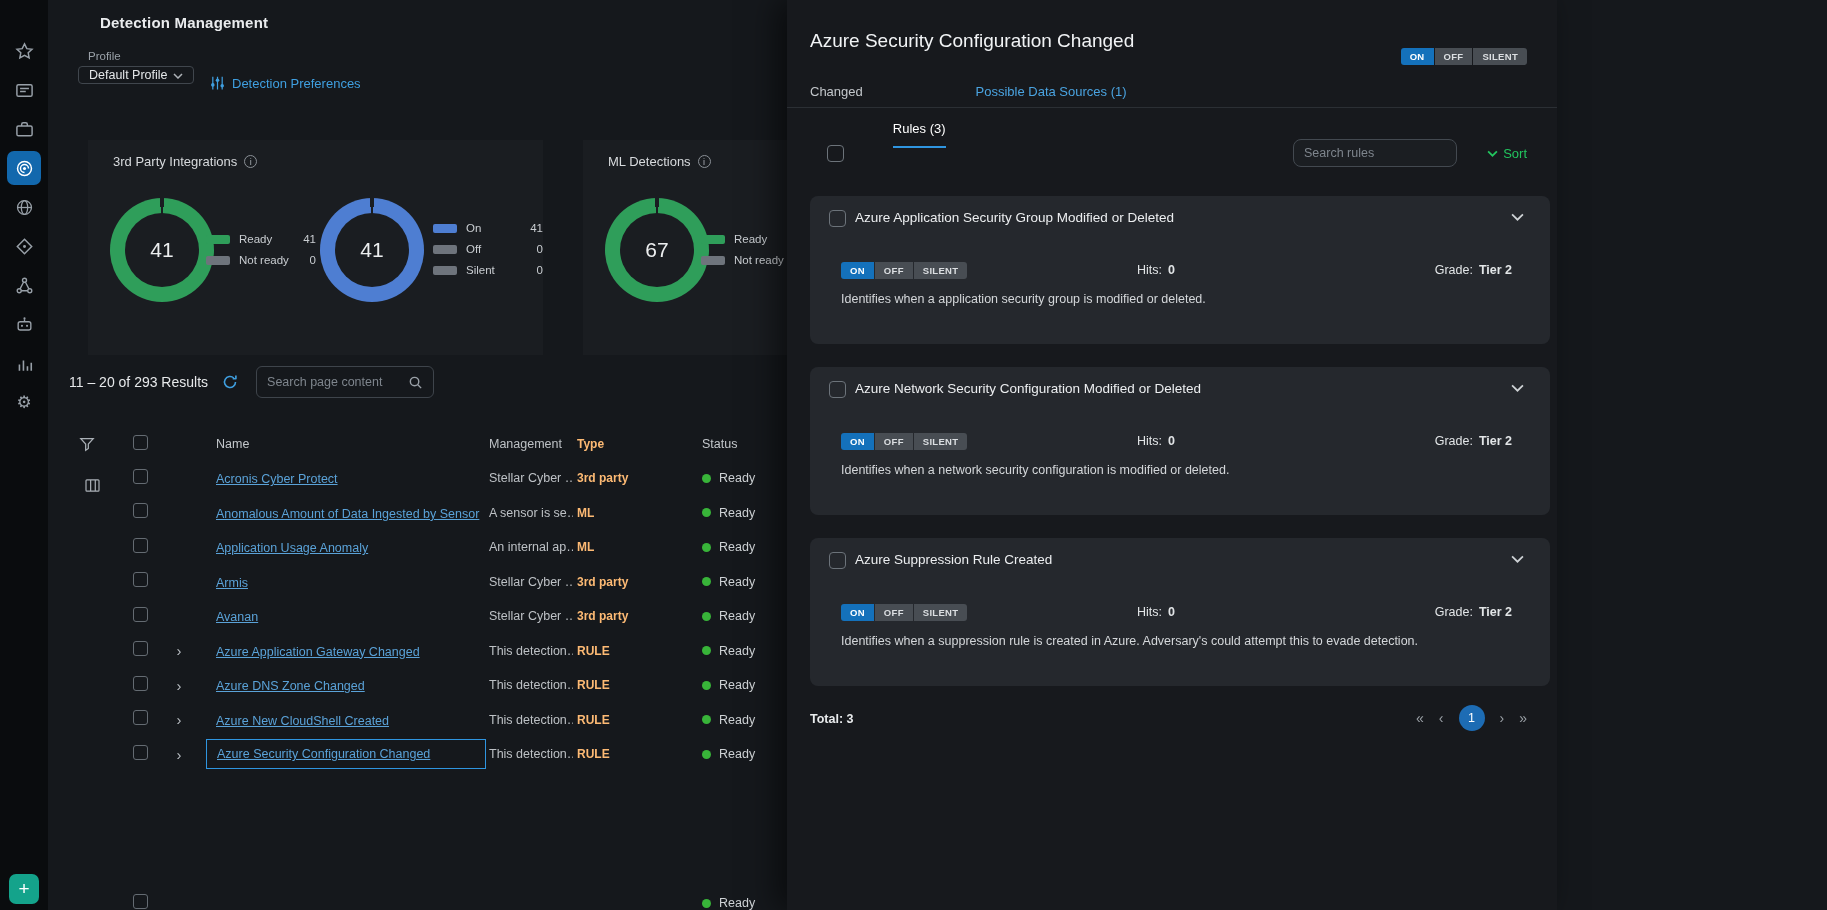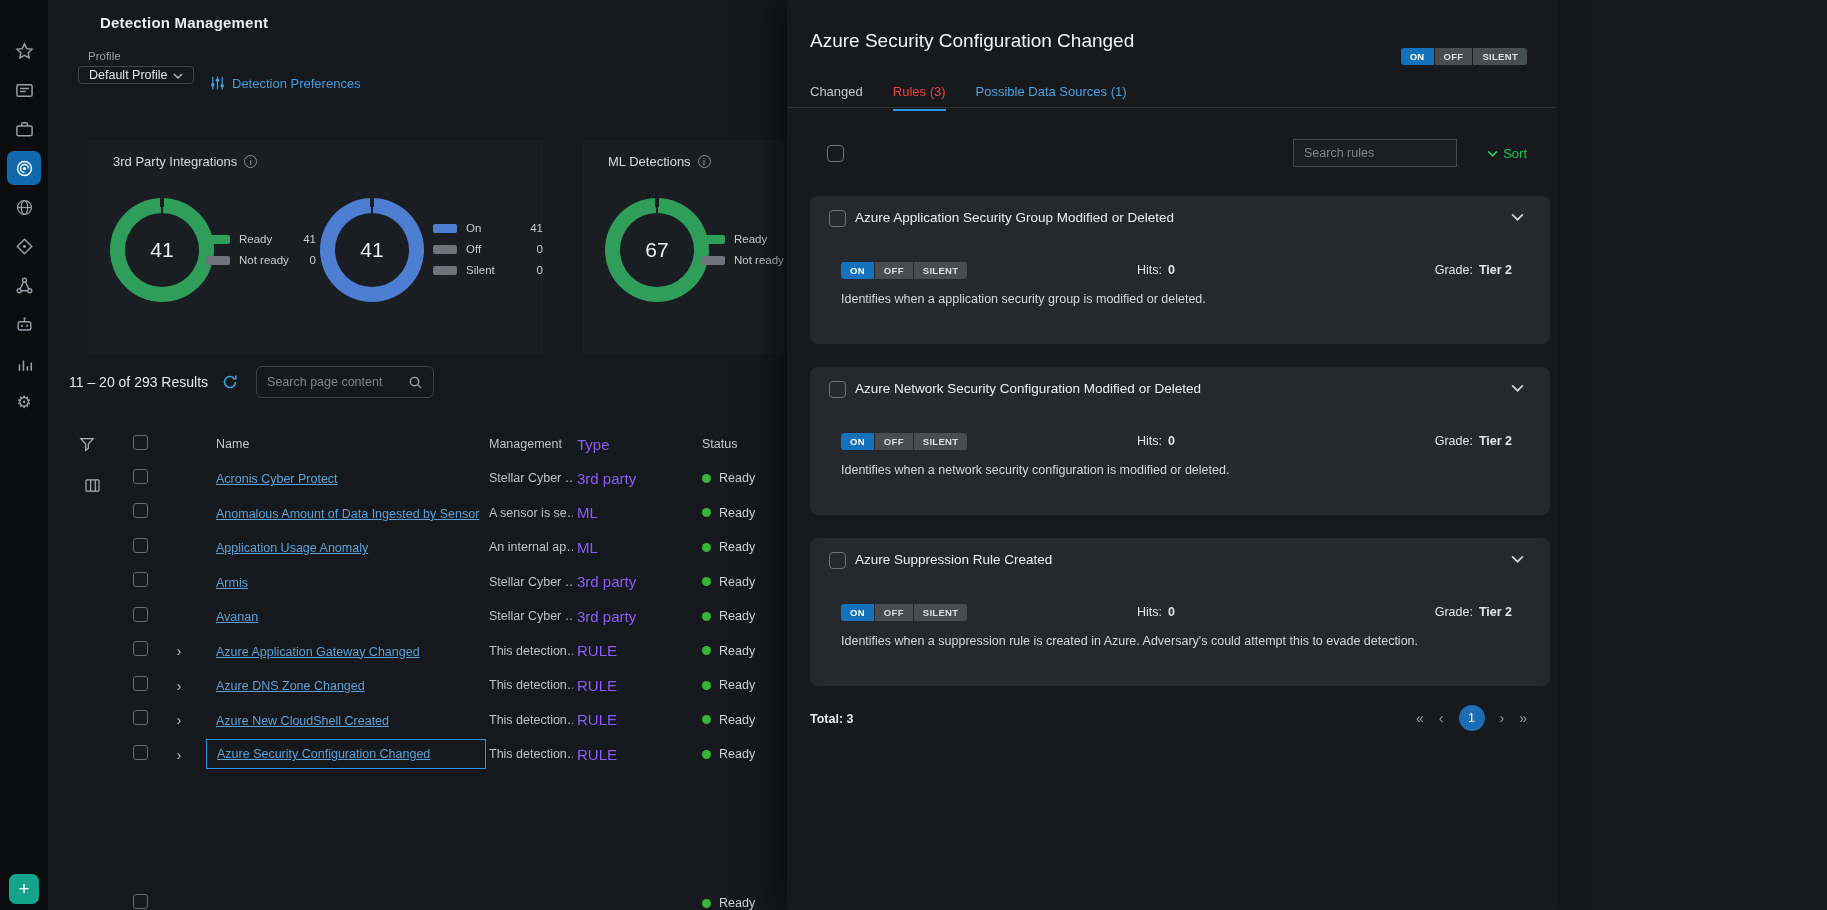--- a/index.html
+++ b/index.html
@@ -51,21 +51,21 @@
 
   
   .thead { position:absolute; left:0; top:432px; width:800px; height:24px; display:flex; align-items:center; font-size:12.5px; color:#c3c7cb; }
   .tbody { position:absolute; left:0; top:461px; width:800px; }
   .trow { display:flex; align-items:center; height:34.5px; }
   .cg { flex:0 0 78px; display:flex; justify-content:center; }
   .cc { flex:0 0 36px; padding-left:7px; }
   .cv { flex:0 0 34px; display:flex; justify-content:center; }
   .cn { flex:0 0 290px; padding-left:20px; }
   .cdc { flex:0 0 87px; padding-left:3px; font-size:12.5px; color:#bdc1c5; white-space:nowrap; overflow:hidden; }
-  .ctc { flex:0 0 125px; padding-left:4px; font-size:15px; color:#8b5cf6; }
+  .ctc { flex:0 0 125px; padding-left:4px; font-size:12px; color:#fdba74;font-weight:bold; }
   .csc { flex:1 1 auto; display:flex; align-items:center; gap:8px; padding-left:4px; }
   .cb { width:15px; height:15px; border:1.5px solid #646b72; border-radius:3px; display:inline-block; cursor:pointer; }
   .chevR { color:#b9bec3; font-size:15px; line-height:1; cursor:pointer; }
   .rowlink { color:#5aa2d8; font-size:12.5px; text-decoration:underline; cursor:pointer; }
   .dot { width:9px; height:9px; border-radius:50%; background:#38b439; flex:none; }
   .stxt { font-size:12.5px; color:#ced2d5; }
   .selbox { display:flex; align-items:center; width:280px; height:30px; border:1px solid #2f95e0; margin-left:10px; padding-left:10px; }
   .trow.selected .cn { padding-left:0; }
   .colicon { position:absolute; left:37px; top:479px; cursor:pointer; display:flex; }
   .partialrow { position:absolute; left:0; top:886px; width:800px; }
@@ -75,24 +75,24 @@
   .p-title { position:absolute; left:23px; top:30px; font-size:19px; color:#f1f3f5; }
   .toggle { display:flex; gap:1px; }
   .tg-seg { height:17px; display:flex; align-items:center; justify-content:center; font-size:9.5px; font-weight:bold; padding:0 9px; background:#484d53; color:#dcdfe2; cursor:pointer; letter-spacing:.3px; }
   .toggle .tg-seg:first-child { border-radius:3px 0 0 3px; }
   .toggle .tg-seg:last-child { border-radius:0 3px 3px 0; }
   .tg-seg.on { background:#1471bb; color:#fff; }
   .p-toggle { position:absolute; right:30px; top:48px; }
   .tabs { position:absolute; left:23px; top:84px; display:flex; gap:30px; }
   .tab { font-size:13px; color:#4aa3e0; padding-bottom:10px; cursor:pointer; }
   .tab.muted { color:#c3c7cb; }
-  .tab.active { color:#ef4444; border-bottom:2.5px solid #2f95e0; }
+  .tab.active { color:#ffffff; border-bottom:2.5px solid #2f95e0;margin-top:37px; }
   .tabline { position:absolute; left:0; top:107px; width:770px; height:1px; background:#2b2f34; }
   .p-check { position:absolute; left:40px; top:145px; width:17px; height:17px; border:1.5px solid #6c737a; border-radius:4px; cursor:pointer; }
-  .rules-search { position:absolute; right:100px; top:139px; width:164px; height:28px; border:1px solid #434950; border-radius:0; background:#1b1e22; display:flex; align-items:center; padding:0 10px; }
+  .rules-search { position:absolute; right:100px; top:139px; width:164px; height:28px; border:1px solid #434950; border-radius:8px; background:#1b1e22; display:flex; align-items:center; padding:0 10px; }
   .sort { position:absolute; right:30px; top:146px; display:flex; align-items:center; gap:5px; color:#22c55e; font-size:13px; cursor:pointer; }
 
   .rcard { position:absolute; left:23px; width:740px; height:148px; background:#25282d; border-radius:8px; }
   #rc0{top:196px} #rc1{top:367px} #rc2{top:538px}
   .rc-check { position:absolute; left:19px; top:14px; width:17px; height:17px; border:1.5px solid #6c737a; border-radius:4px; cursor:pointer; }
   .rc-title { position:absolute; left:45px; top:14px; font-size:13.5px; color:#eceef0; }
   .rc-chev { position:absolute; right:26px; top:17px; color:#cfd3d6; cursor:pointer; display:flex; }
   .rc-toggle { position:absolute; left:31px; top:66px; }
   .rc-hits { position:absolute; left:327px; top:67px; font-size:12.5px; color:#e2e5e7; }
   .rc-grade { position:absolute; right:38px; top:67px; font-size:12.5px; color:#e2e5e7; }

